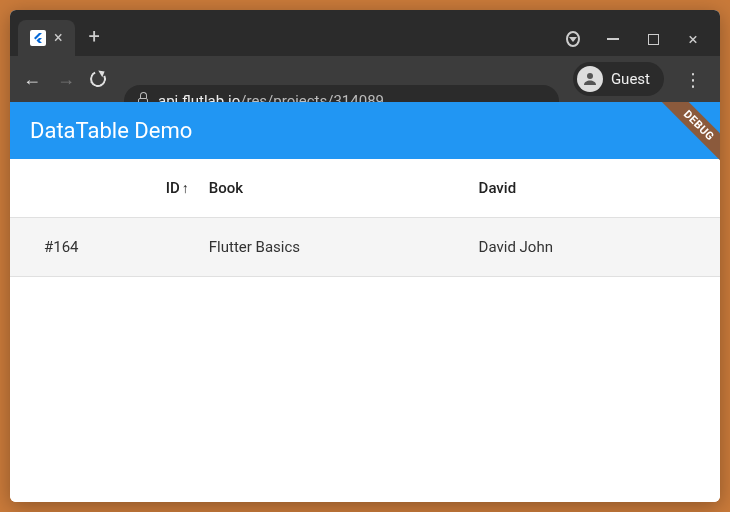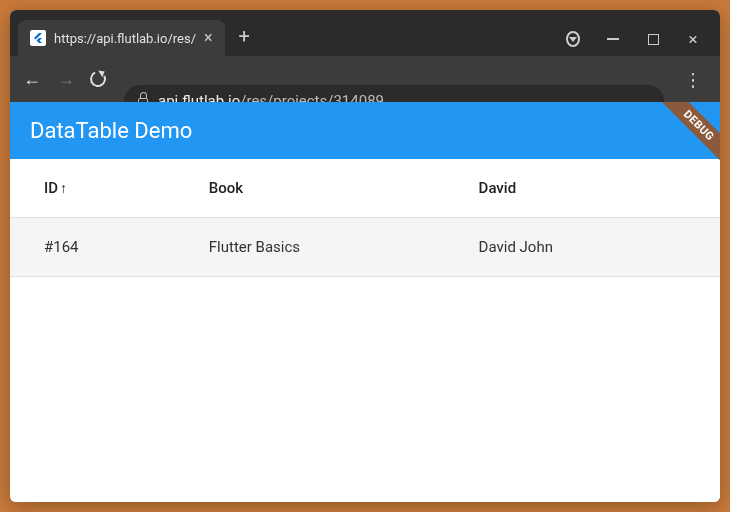--- a/index.html
+++ b/index.html
@@ -158,39 +158,38 @@
     .datatable {
       width: 100%; border-collapse: collapse;
     }
     .datatable th, .datatable td {
       text-align: left; padding: 20px 20px 20px 0;
       font-size: 15px; color: #333;
       border-bottom: 1px solid #e0e0e0;
     }
     .datatable th:first-child, .datatable td:first-child { padding-left: 34px; }
     .datatable th { font-weight: 500; color: #222; }
-    .datatable th:nth-child(1) { width: 28%; }
+    .datatable th:nth-child(1) { width: 28%; text-align: right; }
     .datatable th:nth-child(2) { width: 38%; }
     .datatable tbody tr:first-child { background: #f5f5f5; }
     .sort-arrow { font-size: 14px; margin-left: 2px; }
     .datatable tbody tr { cursor: pointer; }
   </style>
 </head>
 <body>
 
 <div class="window">
 
   <div class="titlebar">
     <div class="tab">
       <span class="tab-favicon">
         <svg viewBox="0 0 24 24" width="12" height="12">
             <path fill="#0468d7" d="M14 2 4 12l3 3L20 2h-6zm0 10-5 5 5 5h6l-5-5 5-5h-6z"></path>
           </svg>
       </span>
-      <span class="tab-title">https://api.flutlab.io/res/</span>
       <span class="tab-close">×</span>
     </div>
     <div class="newtab">+</div>
     <div class="titlebar-spacer"></div>
     <div class="window-controls">
       <div class="win-btn">
           <div class="chevron-circle"></div>
         </div>
       <div class="win-btn">
           <div class="min-icon"></div>
@@ -206,20 +205,29 @@
     <div class="nav-btn">←</div>
     <div class="nav-btn disabled">→</div>
     <div class="nav-btn">
         <div class="reload-icon"></div>
       </div>
     <div class="url-pill">
       <div class="lock-icon"></div>
       <span class="url-text">
         <span class="url-host">api.flutlab.io</span><span>/res/projects/314089…</span>
       </span>
+    </div>
+    <div class="guest-chip">
+      <span class="avatar-circle">
+        <svg viewBox="0 0 24 24">
+            <circle cx="12" cy="8" r="4" fill="#555"></circle>
+            <path d="M4 20c0-4 4-6 8-6s8 2 8 6" fill="#555"></path>
+          </svg>
+      </span>
+      <span>Guest</span>
     </div>
     <div class="kebab">⋮</div>
   </div>
 
   <div class="app-content">
     <div class="appbar">
       <span>DataTable Demo</span>
       <div class="debug-banner">
         <div class="debug-banner-inner">DEBUG</div>
       </div>

